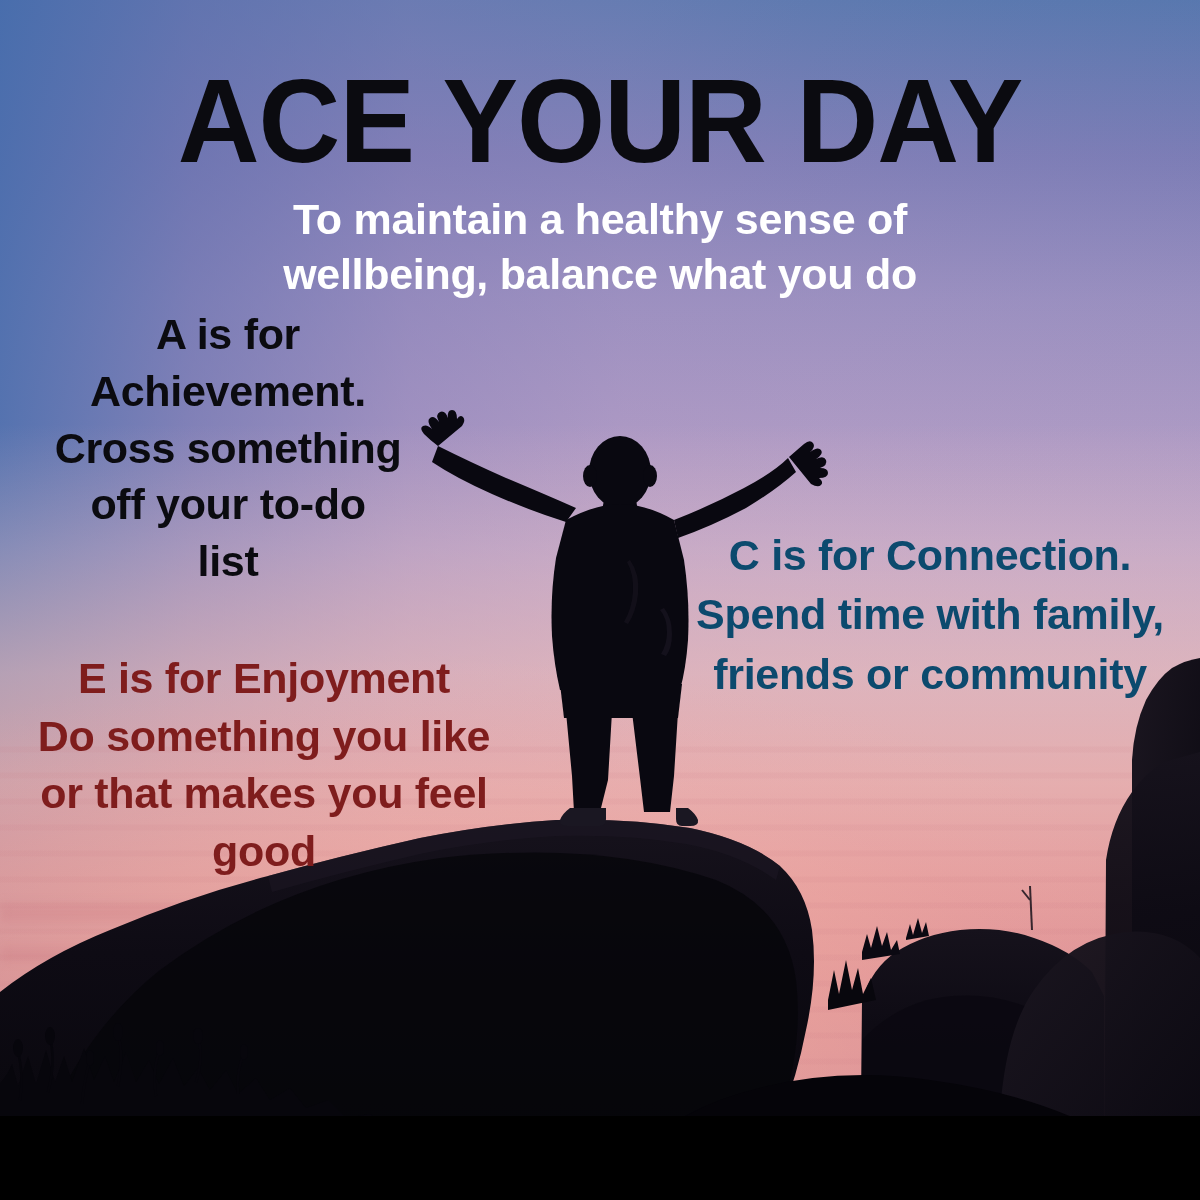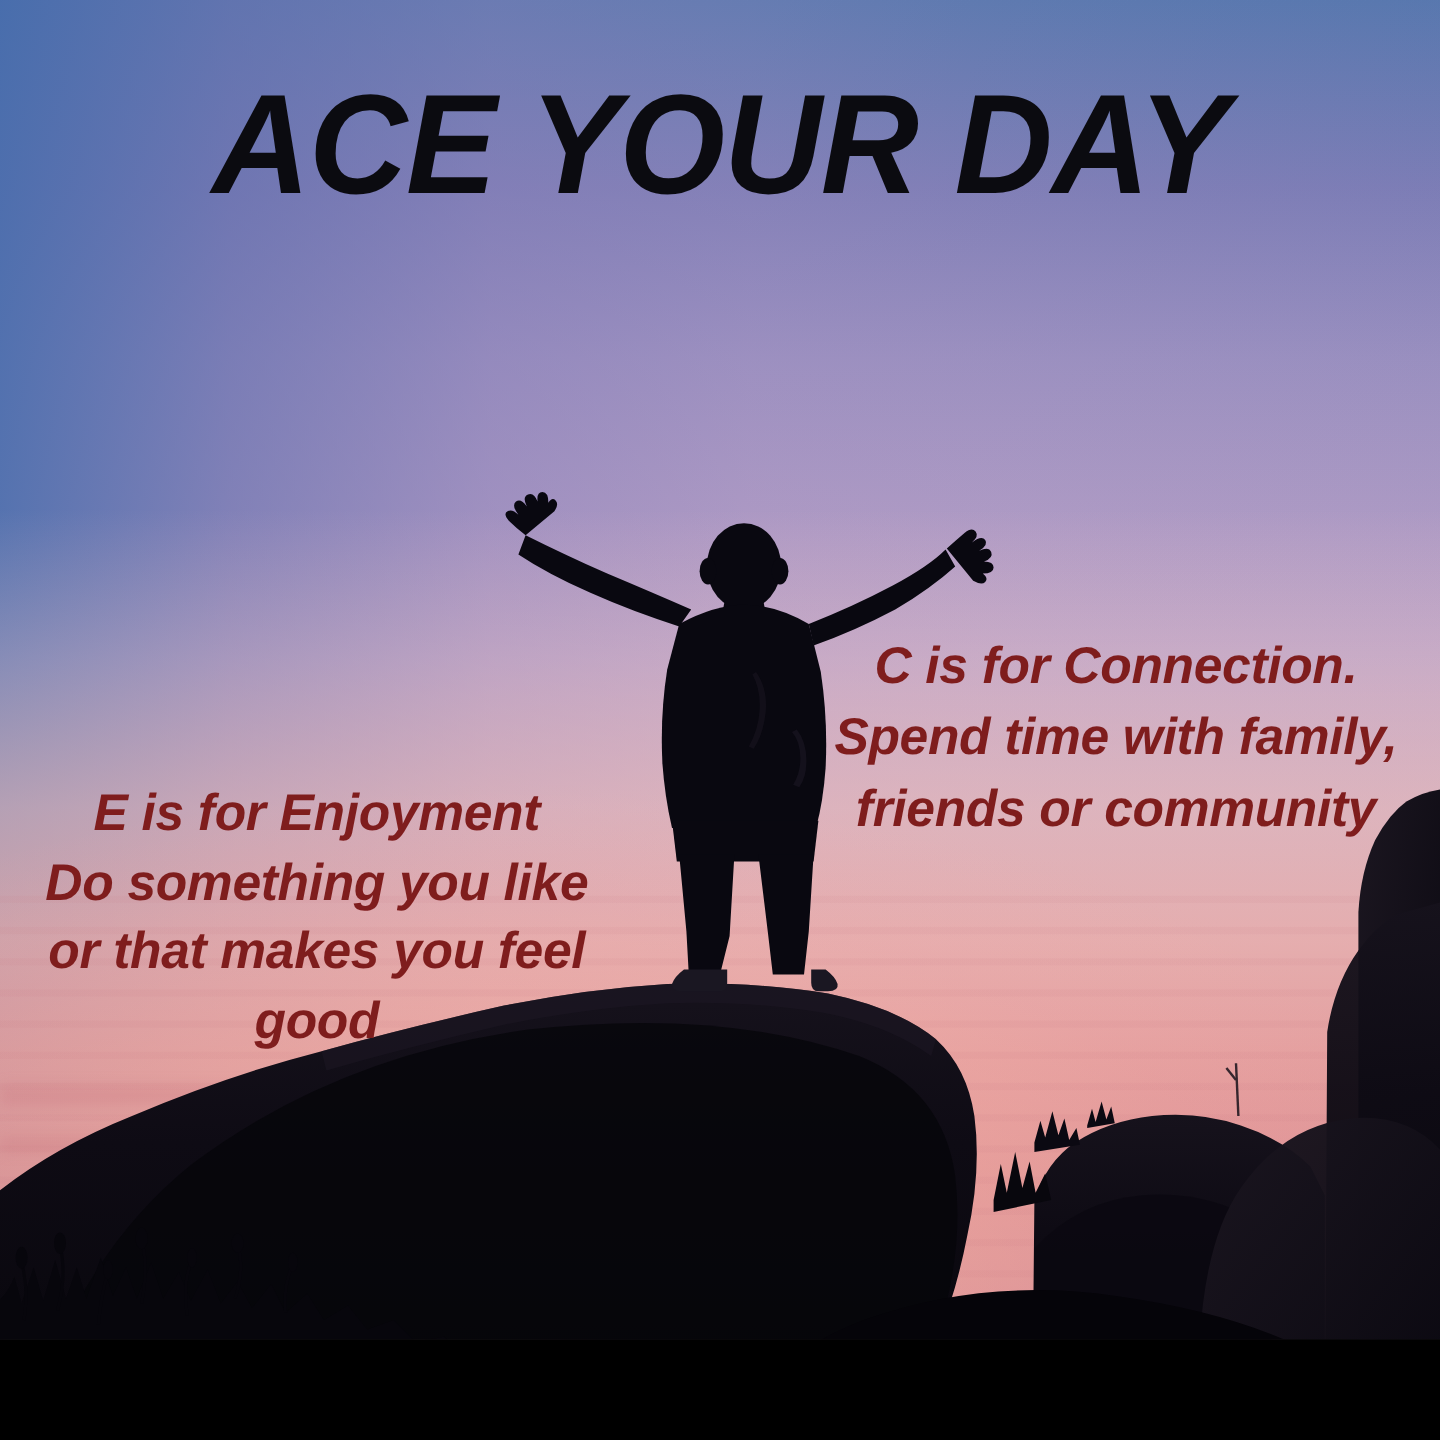--- a/index.html
+++ b/index.html
@@ -11,21 +11,20 @@
   body {
     font-family: "Liberation Sans", sans-serif;
   }
 
   #poster {
     position: relative;
     width: 1200px;
     height: 1116px;
     overflow: hidden;
     background: #9a9ac4;
-    font-style: italic;
   }
 
   
   .sky-base {
     position: absolute;
     inset: 0;
     background:
       linear-gradient(to bottom,
         rgba(86,119,174,1.0) 0%,
         rgba(120,122,180,0.92) 14%,
@@ -151,21 +150,21 @@
     text-align: center;
     color: #0b0b10;
     font-size: 43px;
     line-height: 1.32;
     letter-spacing: -0.3px;
   }
 
   #block-c {
     left: 660px; width: 540px; top: 526px;
     text-align: center;
-    color: #7f1d1d;
+    color: #0c4a6e;
     font-size: 43px;
     line-height: 1.38;
     letter-spacing: -0.3px;
   }
 
   #block-e {
     left: 4px; width: 520px; top: 650px;
     text-align: center;
     color: #7f1d1d;
     font-size: 43px;
@@ -355,21 +354,28 @@
         <path d="M640 808 l36 0 l0 11 q0 7 6 7 l8 0 q9 0 8 -6 q-2 -6 -10 -12 Z" fill="#1a1722"></path>
 
         <path d="M630 560 q10 14 8 34 q-2 18 -10 30 l-4 -2 q8 -14 9 -30 q1 -18 -6 -30 Z" fill="#14111b" opacity=".9"></path>
         <path d="M664 608 q8 10 8 26 q0 14 -6 22 l-5 -2 q6 -10 6 -22 q0 -14 -7 -22 Z" fill="#16131e" opacity=".85"></path>
       </g>
     </svg>
   </div>
 
   <div class="txt" id="title">ACE YOUR DAY</div>
 
-
+  <div class="txt" id="subtitle">To maintain a healthy sense of
+wellbeing, balance what you do</div>
+
+  <div class="txt" id="block-a">A is for
+Achievement.
+Cross something
+off your to-do
+list</div>
 
   <div class="txt" id="block-c">C is for Connection.
 Spend time with family,
 friends or community</div>
 
   <div class="txt" id="block-e">E is for Enjoyment
 Do something you like
 or that makes you feel
 good</div>
 

